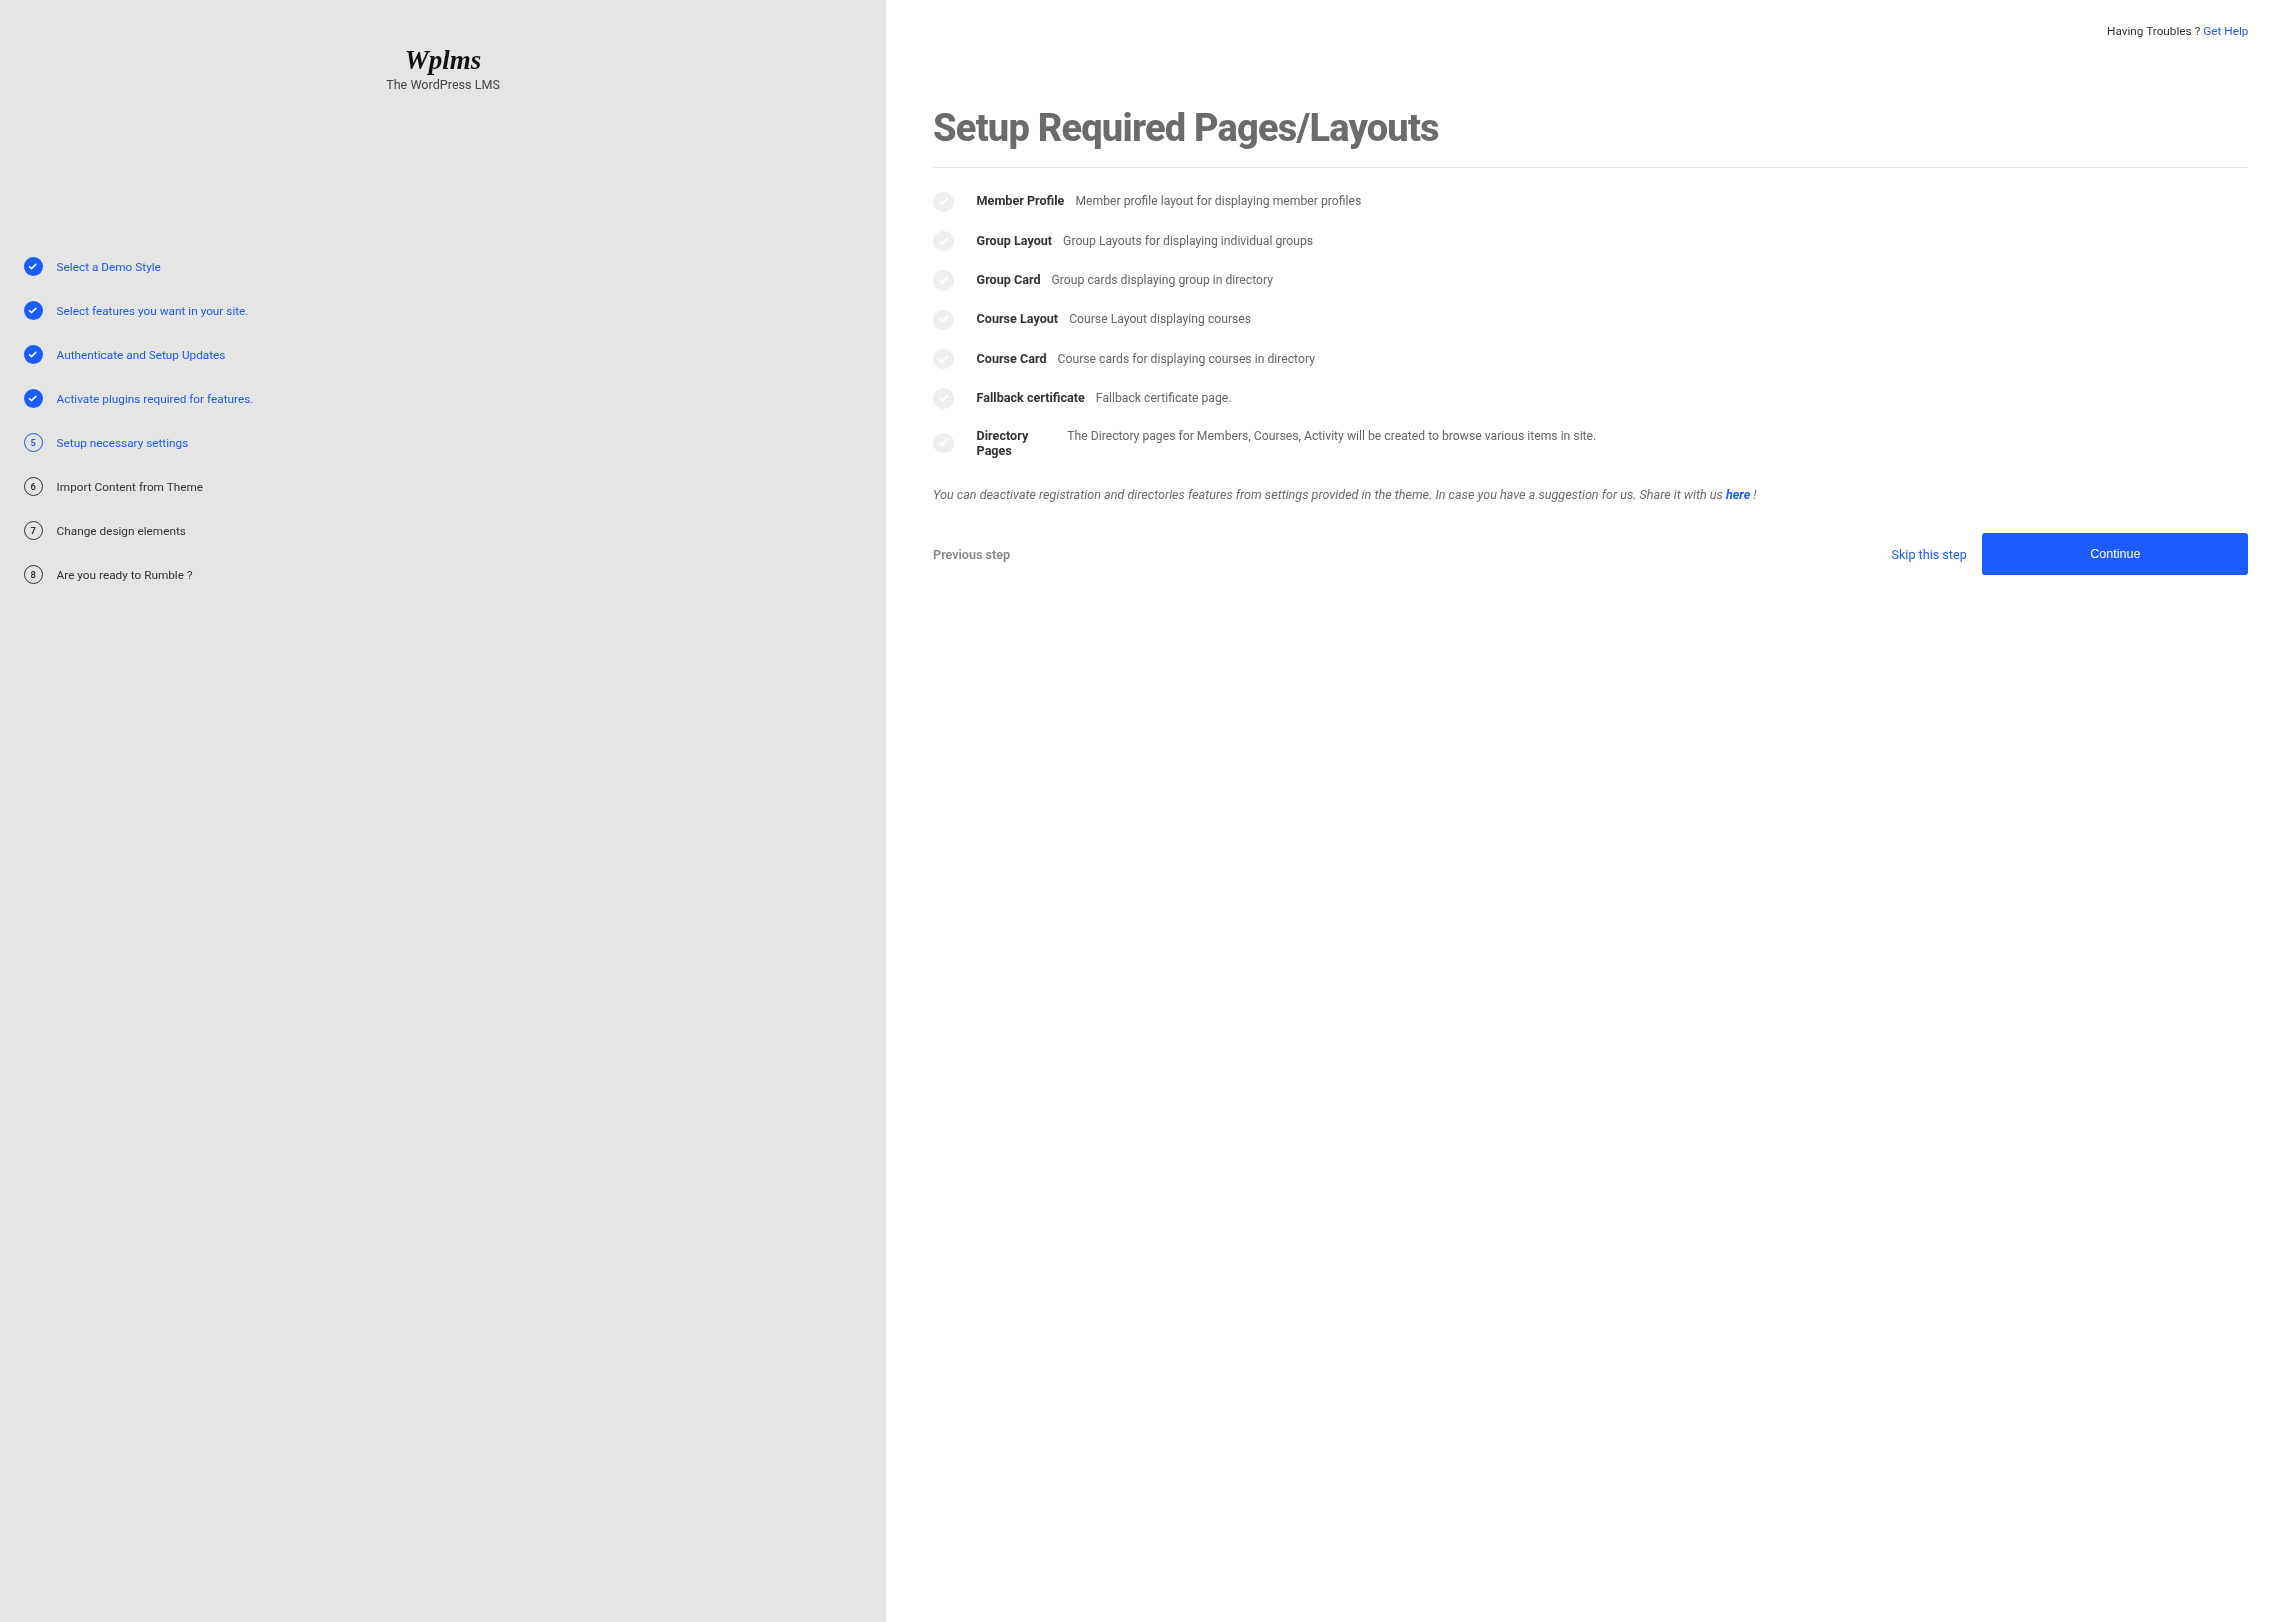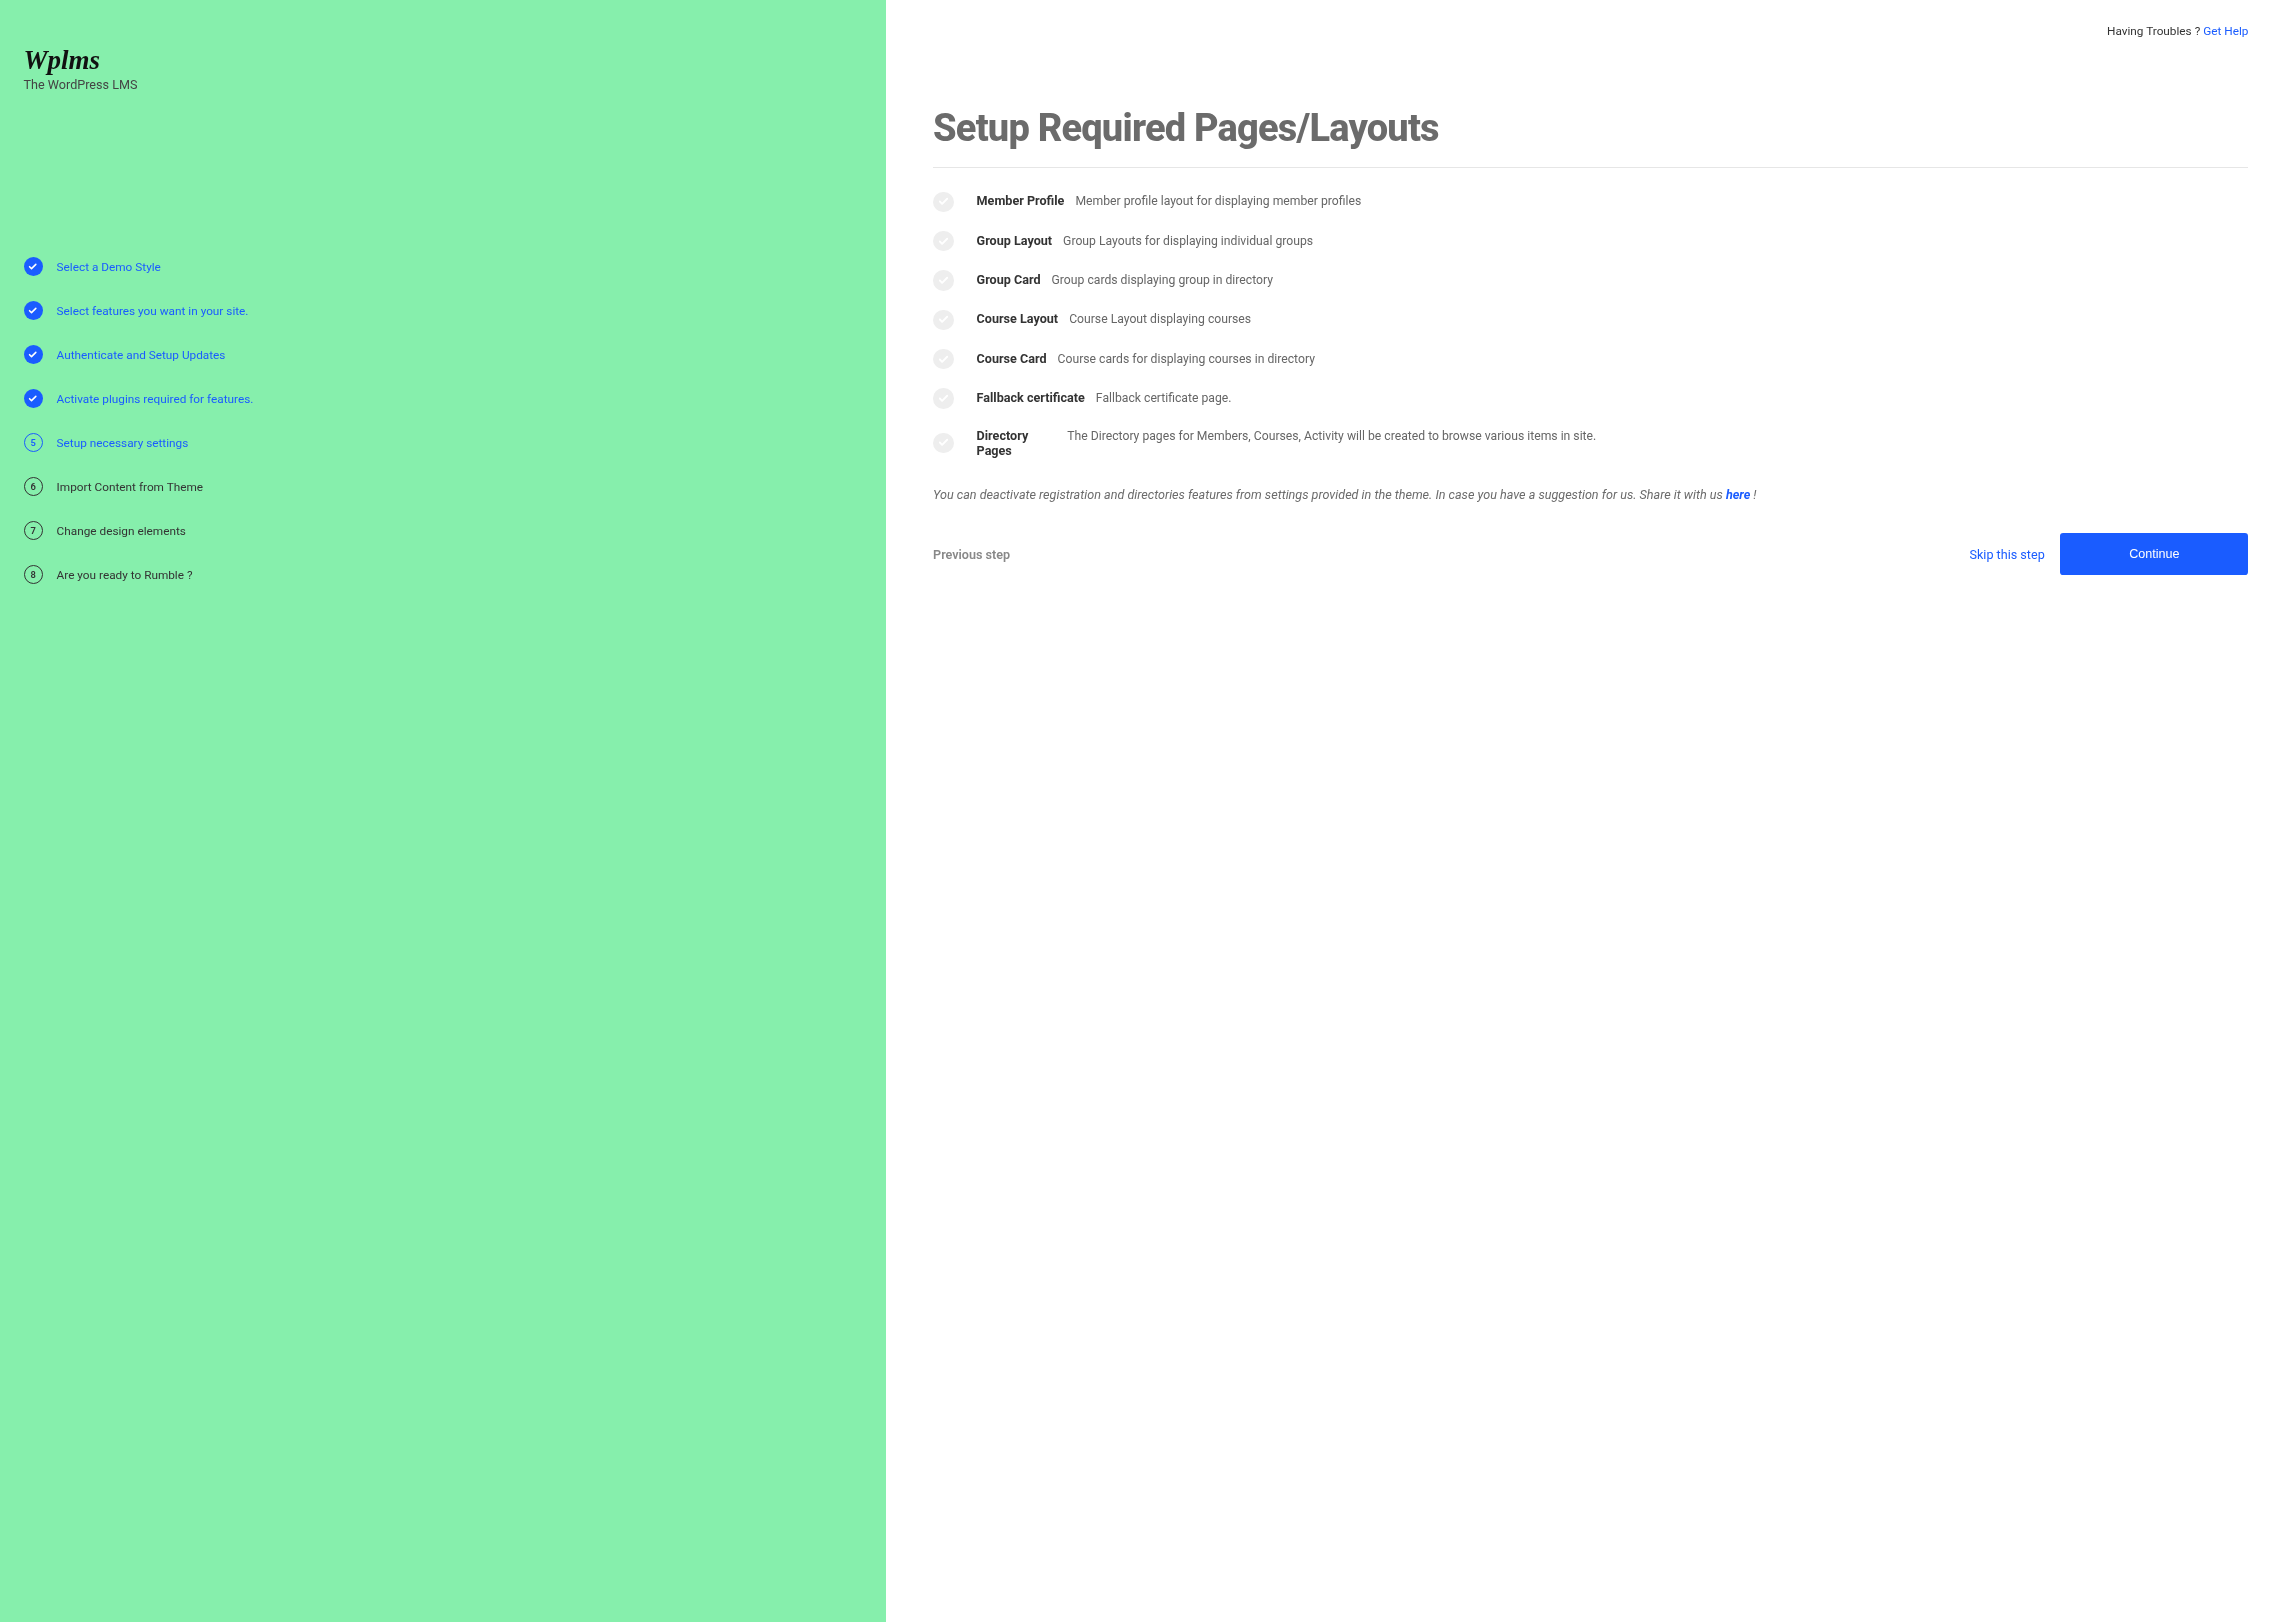--- a/index.html
+++ b/index.html
@@ -6,22 +6,23 @@
   html, body { height: 100%; }
   body {
     font-family: -apple-system, BlinkMacSystemFont, "Segoe UI", Roboto, "Helvetica Neue", Arial, sans-serif;
     background: #fff;
     color: #333;
     display: flex;
     min-height: 100vh;
   }
   .sidebar {
     width: 39%;
-    background: #86efac;
+    background: #e5e5e5;
     padding: 47px 23.6px 23.6px 23.6px;
+    text-align: center;
   }
   .logo-text {
     font-family: 'Brush Script MT', cursive, 'Segoe Script', 'Comic Sans MS';
     font-weight: 700;
     font-size: 27px;
     font-style: italic;
     color: #111;
     line-height: 1;
   }
   .tagline {
@@ -187,21 +188,21 @@
     cursor: pointer;
     margin-left: auto;
   }
   .continue-btn {
     background: #1a5cff;
     color: #fff;
     border: none;
     font-size: 12.6px;
     font-weight: 500;
     padding: 14px 0;
-    width: 188px;
+    width: 266px;
     border-radius: 3.1px;
     cursor: pointer;
   }
 </style>
 </head>
 <body>
 
 <aside class="sidebar">
   <div>
     <div class="logo-text">Wplms</div>

